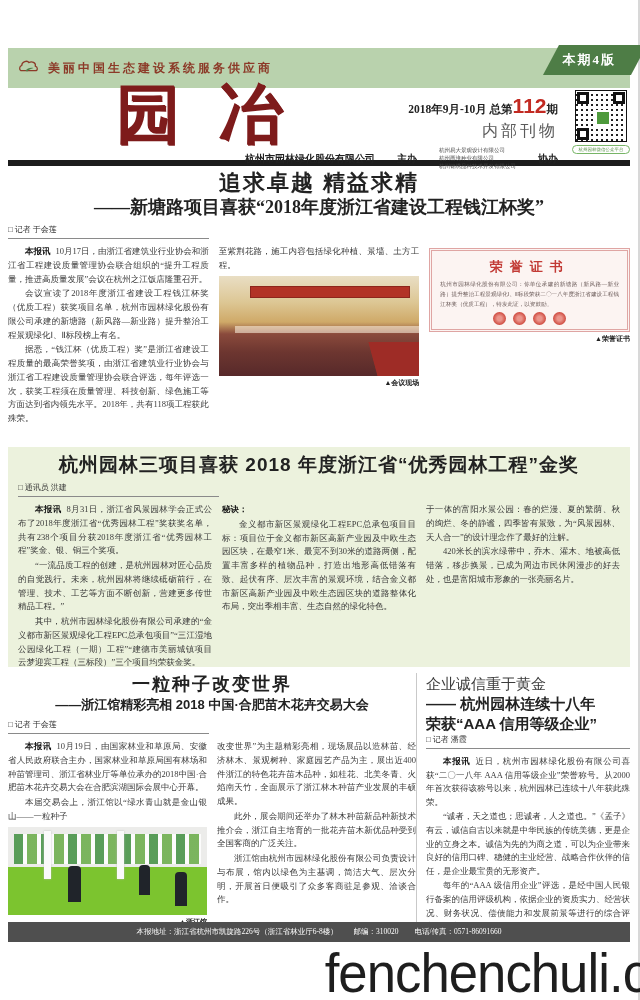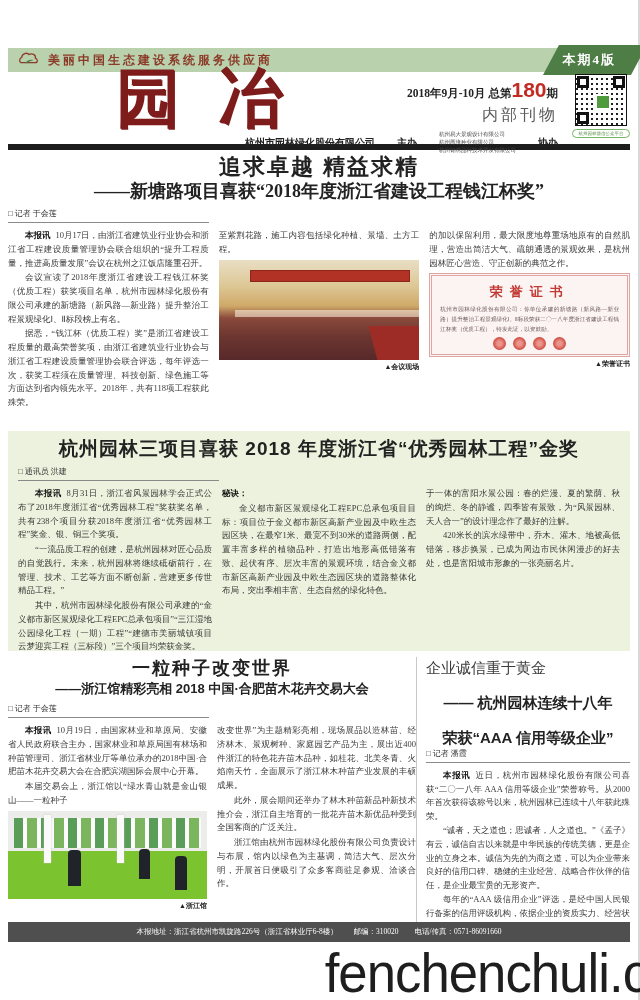--- a/index.html
+++ b/index.html
@@ -1,21 +1,21 @@
 <!DOCTYPE html>
 <html><head>
 <meta charset="utf-8">
 <style>
   html,body{margin:0;padding:0;background:#fff;}
   body{width:640px;height:1000px;position:relative;overflow:hidden;
        font-family:"Liberation Serif",serif;color:#222;}
   .page{position:absolute;inset:0;padding:0 8px;box-sizing:border-box;border-right:2px solid #d8d8d8;}
 
   
-  .banner{margin-top:48px;height:24px;background:#b9d2ad;display:flex;align-items:center;
+  .banner{margin-top:48px;height:40px;background:#b9d2ad;display:flex;align-items:center;
           padding-left:10px;position:relative;}
   .banner .logo{width:22px;height:18px;margin-right:8px;flex:0 0 auto;}
   .banner-slogan{color:#8c3a28;font-weight:bold;font-size:12px;letter-spacing:3px;
                  font-family:"Liberation Serif",serif;}
   .edition-badge{position:absolute;right:0;top:-3px;height:30px;display:flex;align-items:center;}
   .edition-badge .bg{position:absolute;inset:0;left:14px;background:#4e7d46;transform:skewX(-28deg);
                      transform-origin:bottom right;}
   .edition-badge span{position:relative;color:#fff;font-weight:bold;font-size:13px;
                       padding:0 14px 0 34px;letter-spacing:2px;}
 
@@ -90,21 +90,21 @@
 
   
   .row3{display:flex;margin-top:6px;height:268px;overflow:hidden;}
   .sec3{flex:2;min-width:0;}
   .h3{font-family:"Liberation Sans",sans-serif;text-align:center;font-size:18px;line-height:23px;
       font-weight:bold;letter-spacing:2px;}
   .h3sub{font-family:"Liberation Sans",sans-serif;text-align:center;font-size:13px;line-height:18px;
          font-weight:bold;margin-bottom:5px;}
   .sec4{flex:1;min-width:0;border-left:1px solid #c9c9c9;padding-left:9px;}
   .h4kicker{font-family:"Liberation Sans",sans-serif;font-size:15px;line-height:21px;color:#3c3c3c;}
-  .h4line{font-family:"Liberation Sans",sans-serif;font-size:15px;line-height:20px;font-weight:bold;text-align:center;margin-top:15px;}
+  .h4line{font-family:"Liberation Sans",sans-serif;font-size:15px;line-height:20px;font-weight:bold;text-align:left;}
   .sec4 .byline{width:auto;}
   .sec4-text{font-size:8.5px;line-height:1.6;text-align:justify;color:#3a3a3a;height:196px;overflow:hidden;}
   .sec4-text p{margin:0 0 1px;text-indent:2em;}
 
   
   .footer{position:absolute;left:8px;right:8px;top:922px;background:#4f4f4f;color:#fff;
           text-align:center;font-size:7.5px;line-height:1.85;padding:3px 0;}
   .footer span{margin:0 7px;white-space:nowrap;}
   .watermark{position:absolute;right:-10px;top:940px;font-family:"Liberation Sans",sans-serif;
              font-size:56px;font-weight:400;color:#1e1e1e;white-space:nowrap;letter-spacing:-1px;
@@ -125,21 +125,21 @@
       <div class="bg"></div>
       <span>本期4版</span>
     </div>
   </div>
 
   <div class="masthead">
     <div class="paper-title">园冶</div>
     <div class="mast-right">
       <div class="issue-line">
         <span>2018年9月-10月</span>
-        <span>总第</span><span class="num">180</span><span>期</span>
+        <span>总第</span><span class="num">112</span><span>期</span>
       </div>
       <div class="internal">内部刊物</div>
       <div class="org-row">
         <span class="organizer">杭州市园林绿化股份有限公司</span>
         <span class="org-role">主办</span>
         <div class="co-orgs">
           <div>杭州易大景观设计有限公司</div>
           <div>杭州画境种业有限公司</div>
           <div>杭州锦绣品种技术开发有限公司</div>
         </div>
@@ -172,21 +172,20 @@
       <div class="col">
         <p class="no-indent">至紫荆花路，施工内容包括绿化种植、景墙、土方工程。</p>
         <div class="photo-conf">
           <div class="banner-red"></div>
           <div class="table"></div>
           <div class="carpet"></div>
         </div>
         <div class="caption">▲会议现场</div>
       </div>
       <div class="col">
-        <p class="no-indent">的加以保留利用，最大限度地尊重场地原有的自然肌理，营造出简洁大气、疏朗通透的景观效果，是杭州园林匠心营造、守正创新的典范之作。</p>
         <div class="cert">
           <div class="cert-title">荣誉证书</div>
           <div class="cert-body">杭州市园林绿化股份有限公司：你单位承建的新塘路（新风路—新业路）提升整治工程景观绿化Ⅰ、Ⅱ标段荣获二〇一八年度浙江省建设工程钱江杯奖（优质工程），特发此证，以资鼓励。</div>
           <div class="seals">
             <div class="seal"></div>
             <div class="seal"></div>
             <div class="seal"></div>
             <div class="seal"></div>
           </div>
         </div>

